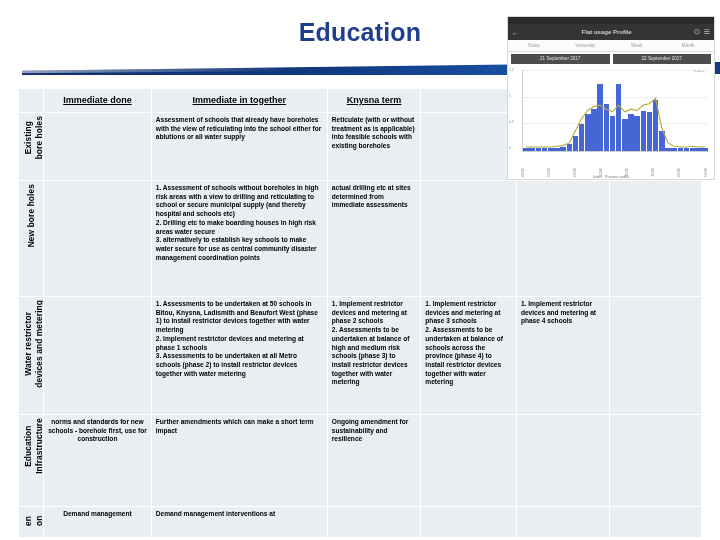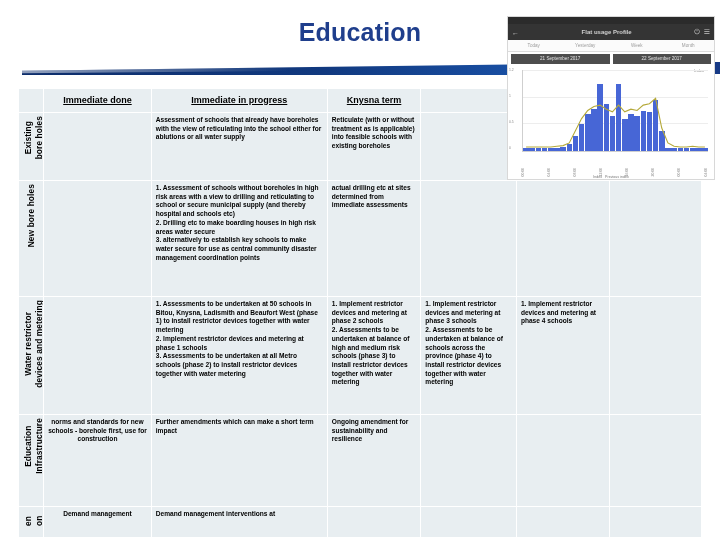--- a/index.html
+++ b/index.html
@@ -169,21 +169,21 @@
   <div class="wedge"></div>
   <div class="wedge-hi"></div>
 </div>
 <div id="right-tab"></div>
 
 <table id="matrix-table">
   <thead>
     <tr>
       <th class="rowlabel corner-cell"></th>
       <th class="c-done">Immediate done</th>
-      <th class="c-prog">Immediate in progress</th>
+      <th class="c-prog">Immediate in together</th>
       <th class="c-short">Knysna term</th>
       <th class="c-med"></th>
       <th class="c-long"></th>
       <th class="c-xtra"></th>
     </tr>
   </thead>
   <tbody>
     <tr class="row-existing">
       <td class="rowlabel">
         <span class="vtext">Existing

